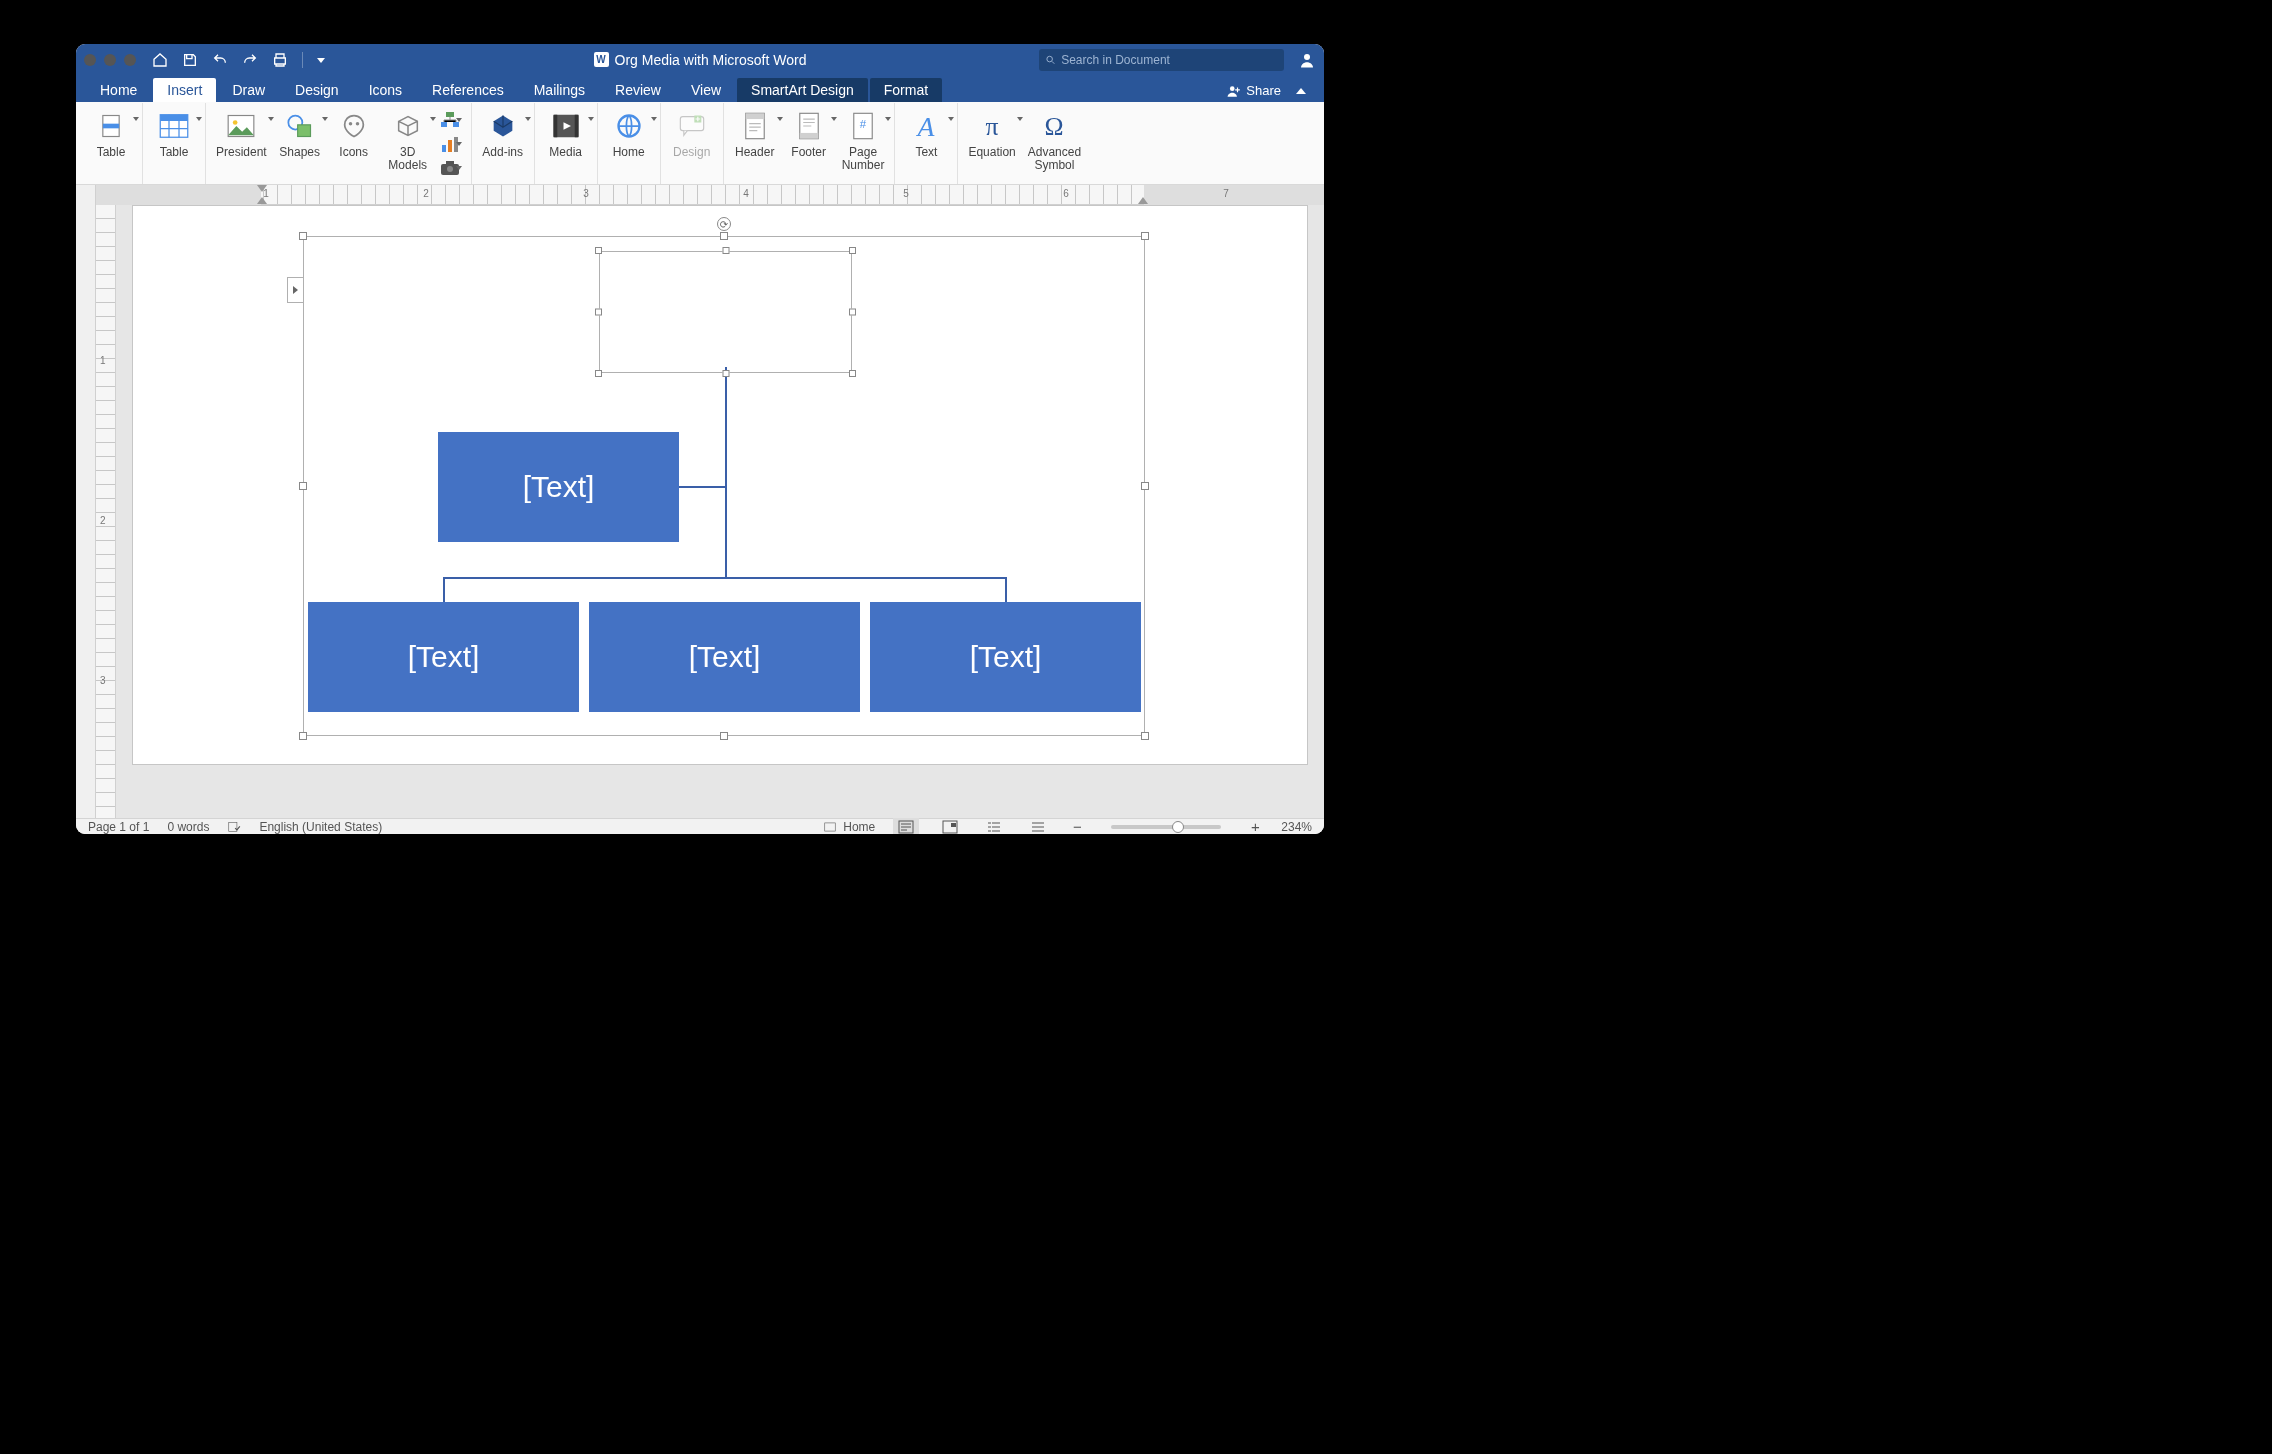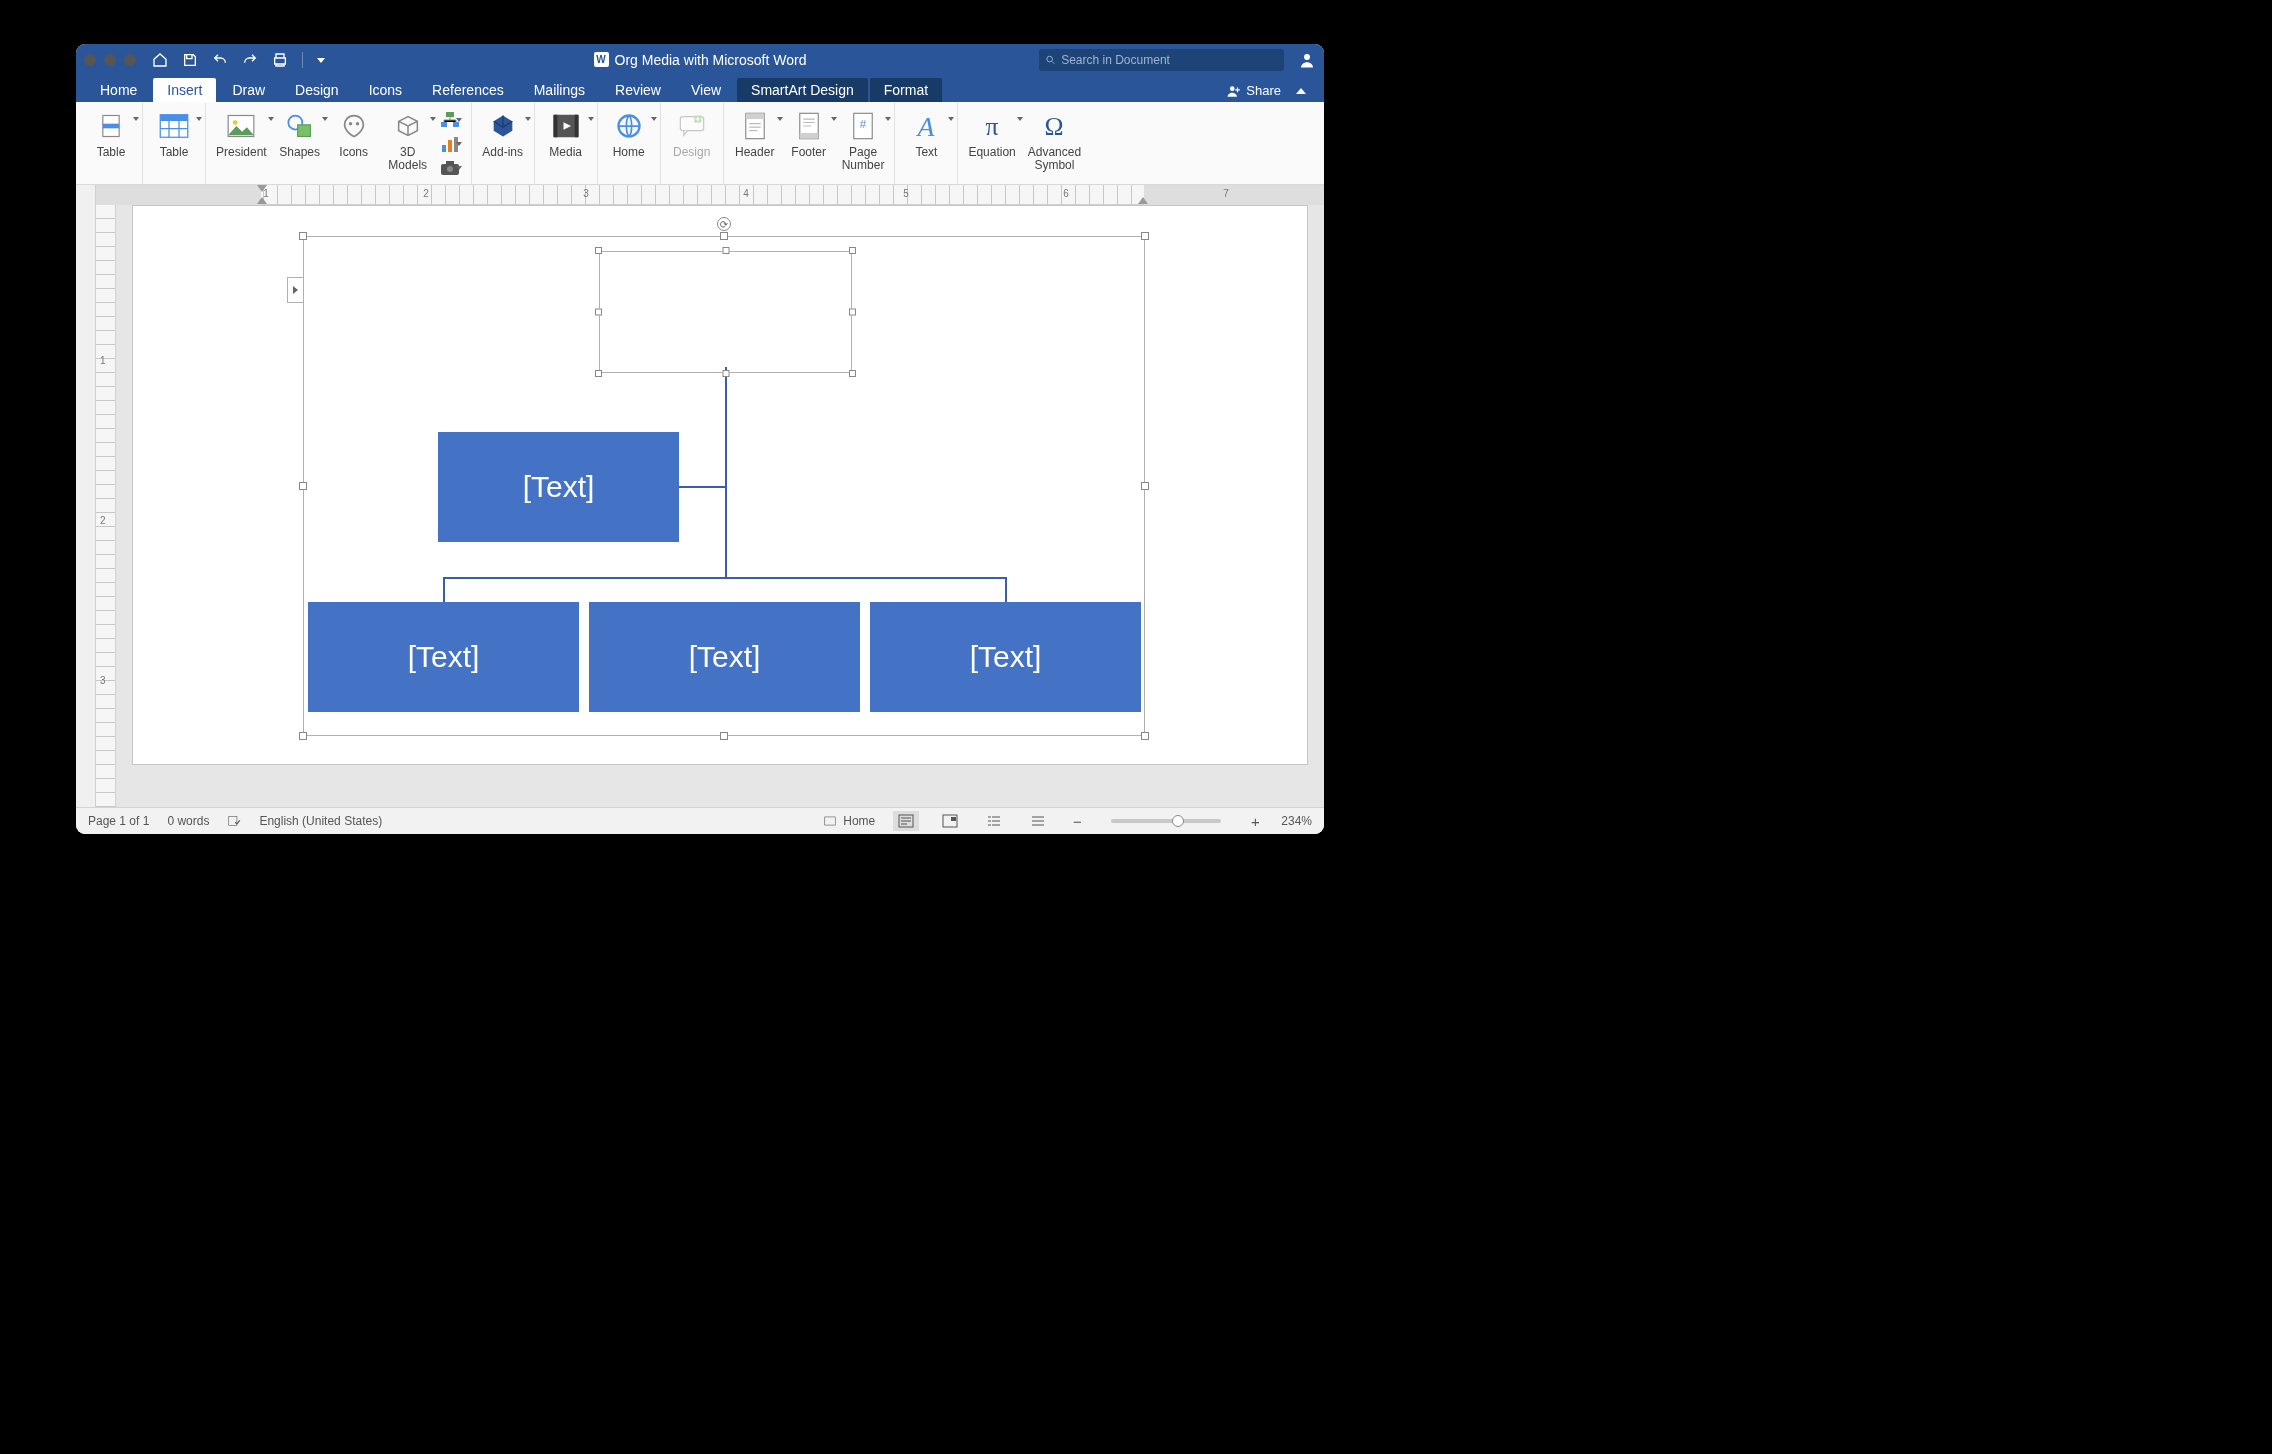--- a/index.html
+++ b/index.html
@@ -185,21 +185,21 @@
     position:absolute; border:1px solid #b0b0b0;
   }
   .inner-sel .sel-handle{width:7px;height:7px;}
 
   .connector {
     position:absolute; background:#3a5fa8;
   }
 
   
   .statusbar {
-    height:27px; background:#f2f2f2; border-top:1px solid #d4d4d4;
+    height:16px; background:#f2f2f2; border-top:1px solid #d4d4d4;
     display:flex; align-items:center; padding:0 12px; font-size:12px; color:#555;
     gap:18px;
   }
   .statusbar .spacer{flex:1}
   .view-btn {
     width:26px;height:20px;display:flex;align-items:center;justify-content:center;
     cursor:pointer; fill:#555;
   }
   .view-btn.active{background:#ddd;}
   .zoom-slider{

